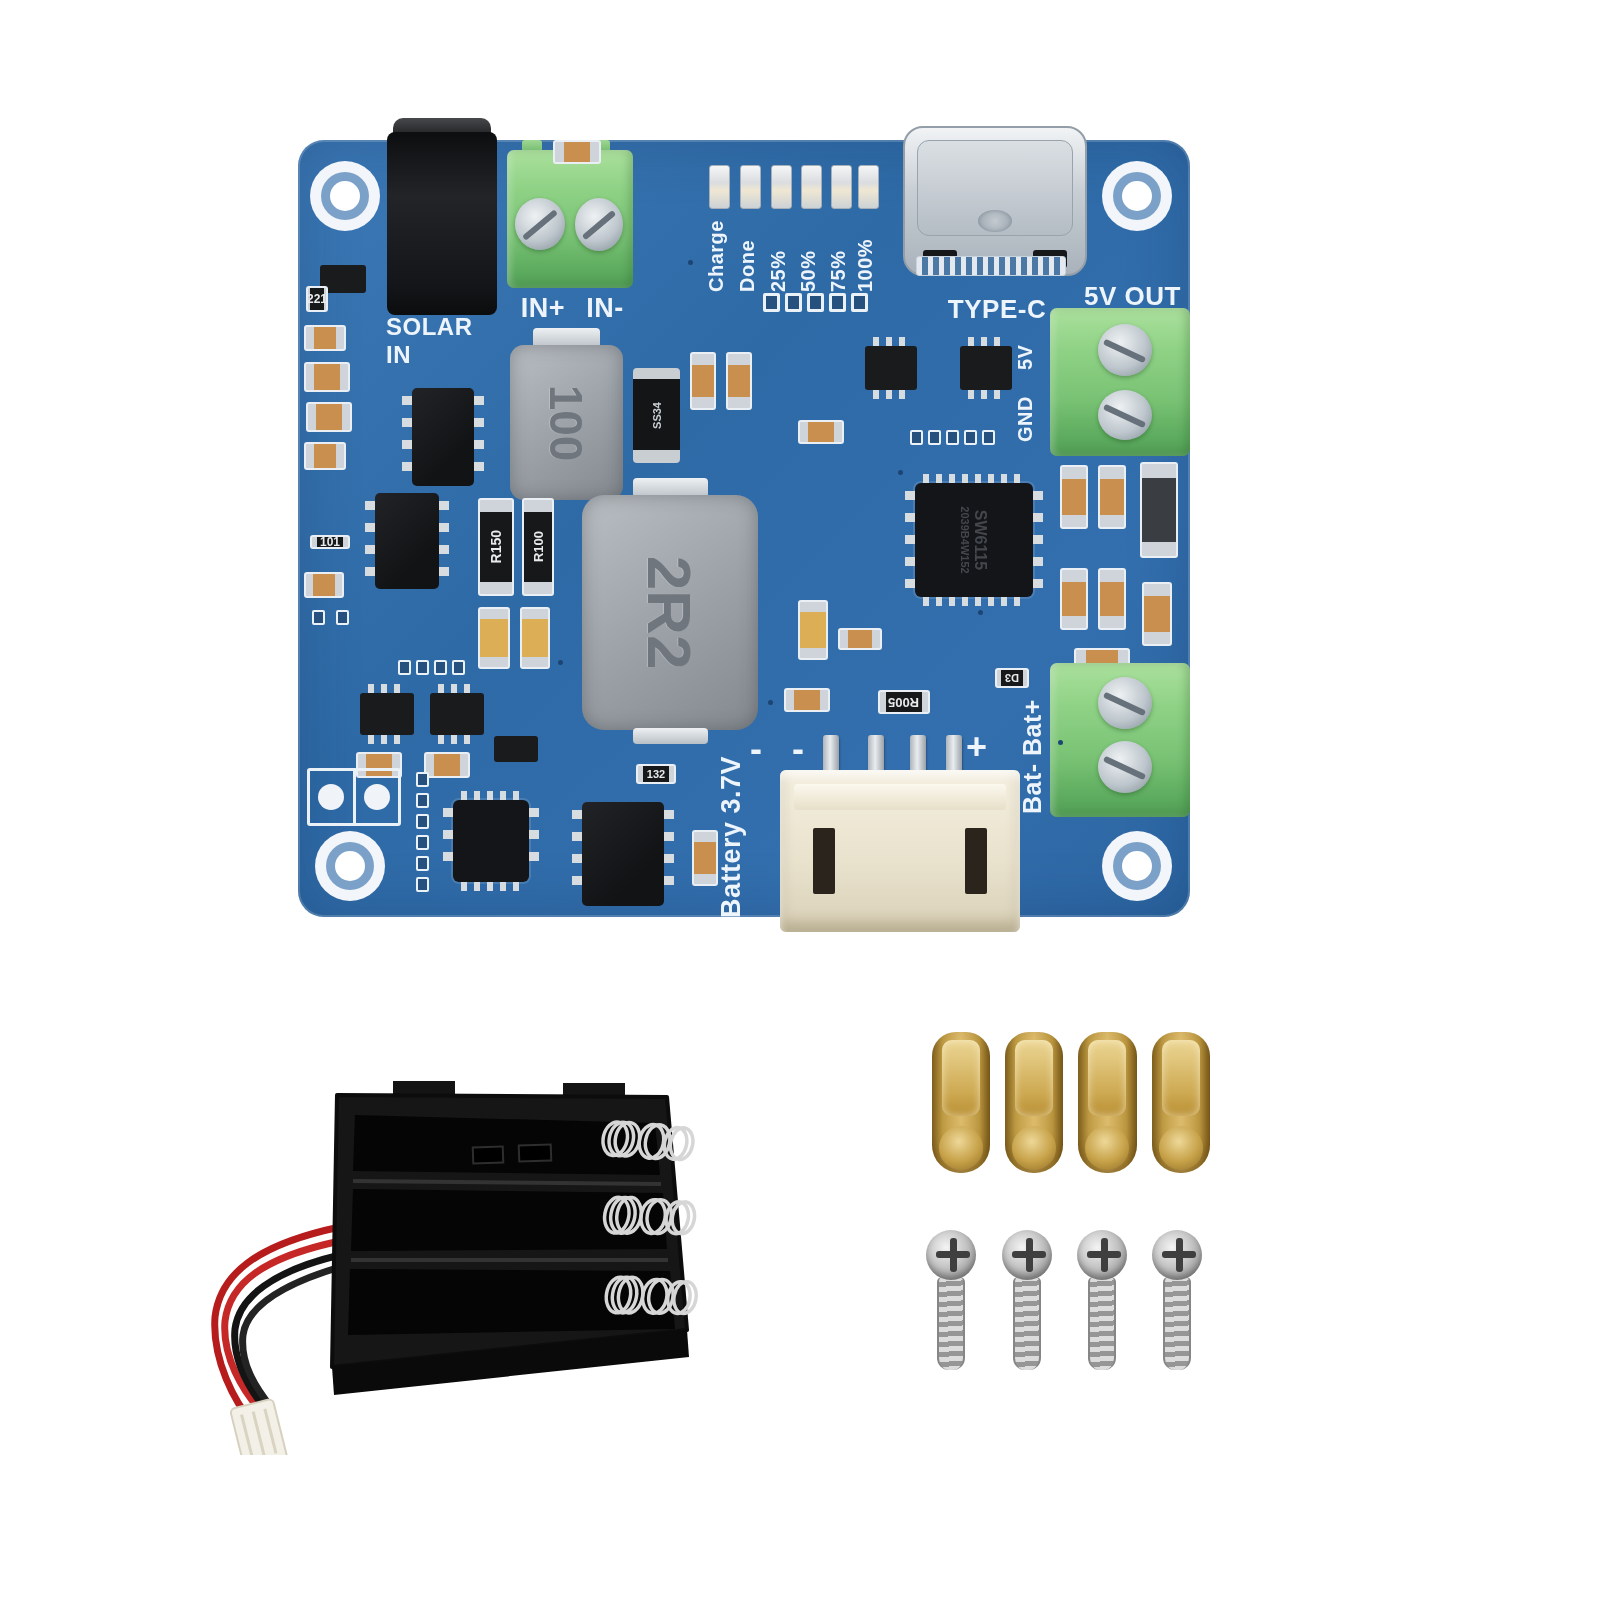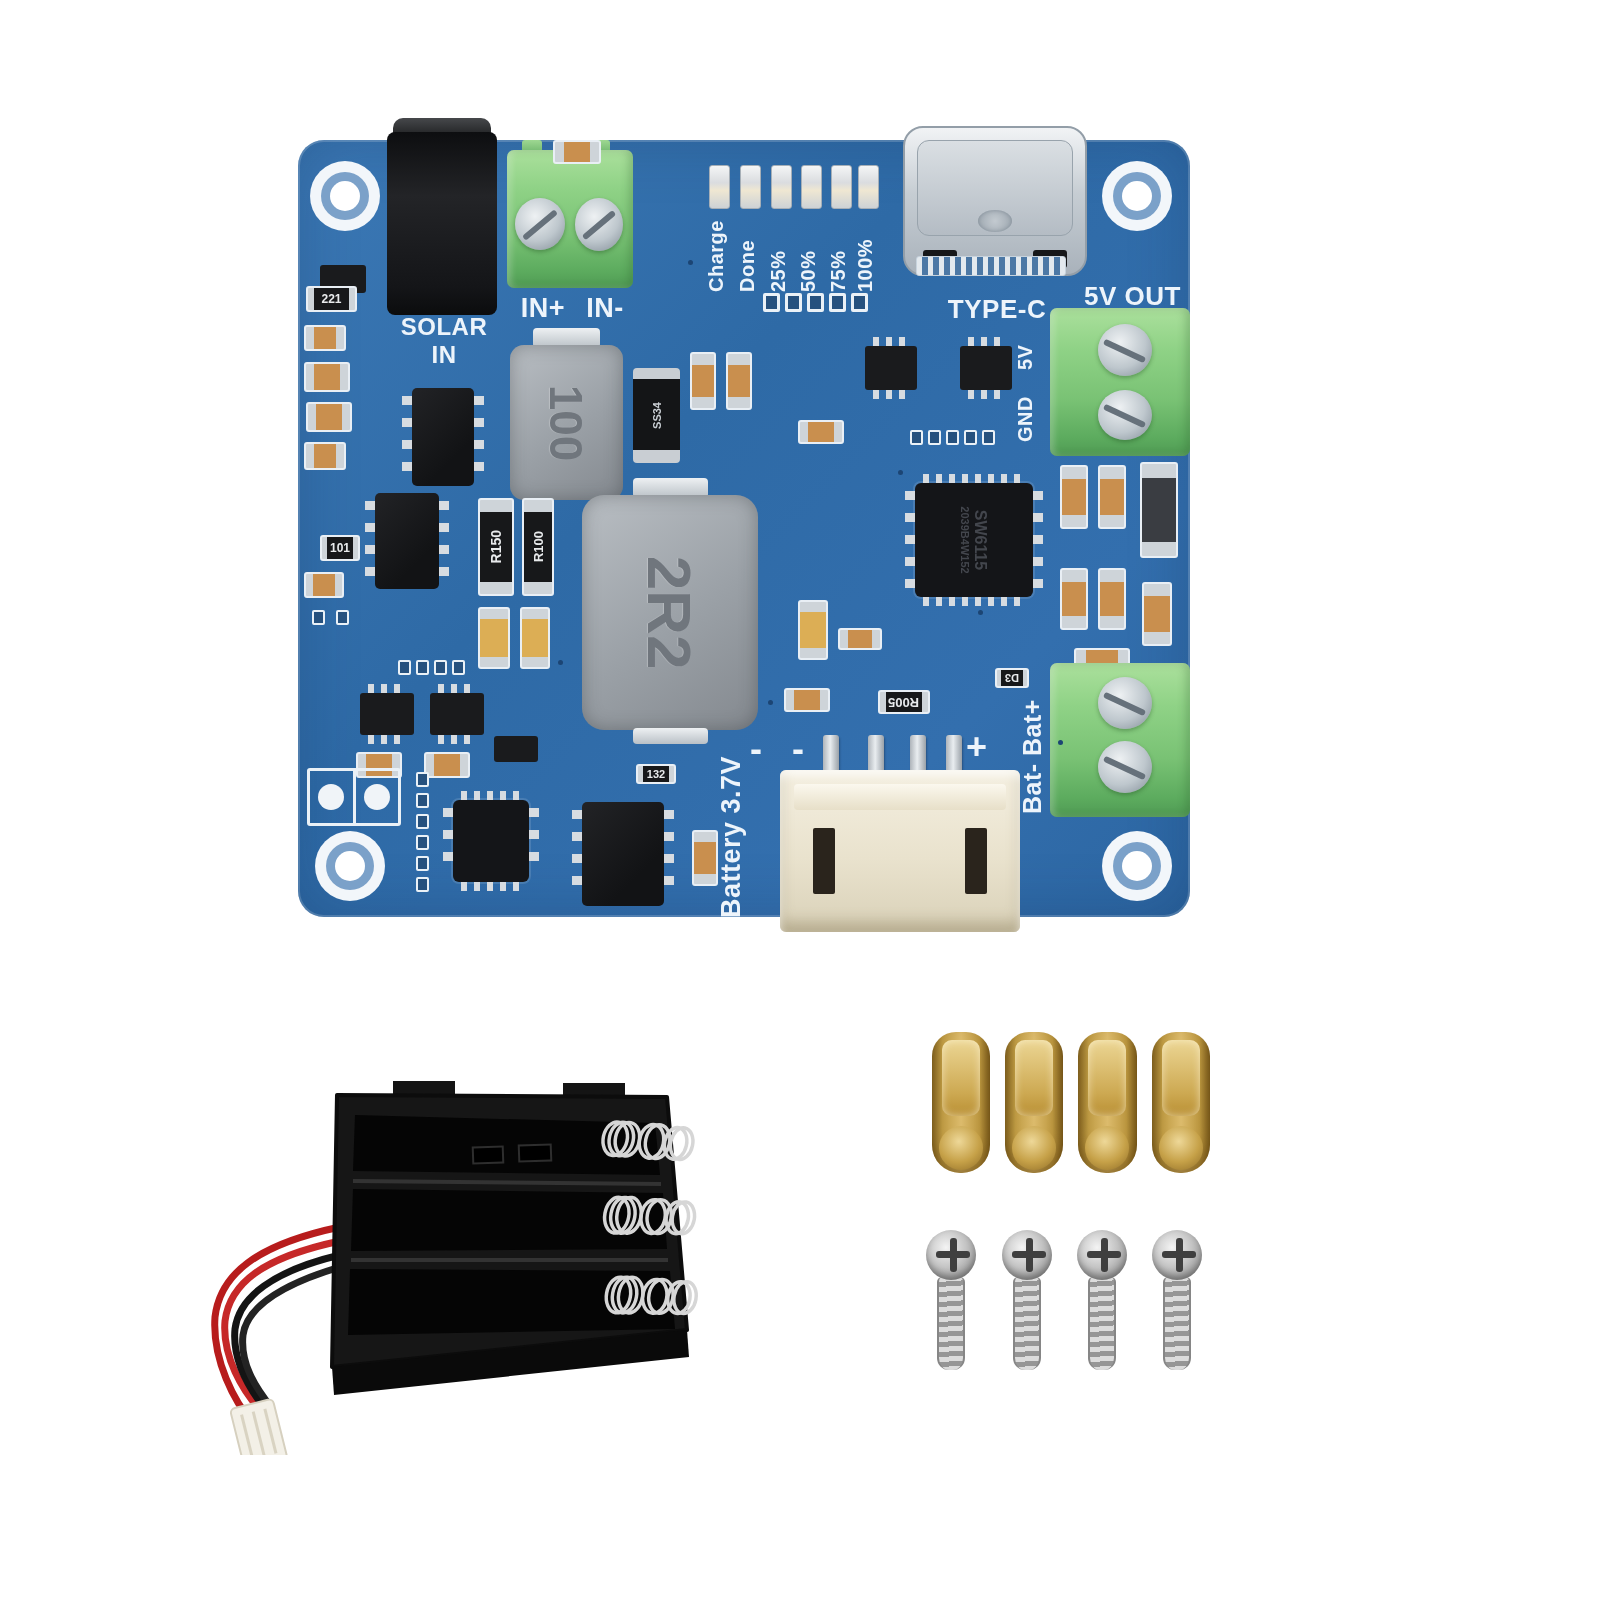--- a/index.html
+++ b/index.html
@@ -107,21 +107,21 @@
         <div class="hole-mid"></div>
         <div class="hole-in"></div>
       </div>
     <div class="abs hole" style="left:804px;top:691px;width:70px;height:70px;">
         <div class="hole-mid"></div>
         <div class="hole-in"></div>
       </div>
 
     <div class="abs dcbarrel" style="left:95px;top:-22px;width:98px;height:26px;"></div>
     <div class="abs dcjack" style="left:89px;top:-8px;width:110px;height:183px;"></div>
-    <div class="abs silk" style="left:88px;top:173px;width:116px;font-size:24px;text-align:center;">SOLAR IN</div>
+    <div class="abs silk" style="left:88px;top:173px;width:116px;font-size:24px;text-align:left;">SOLAR IN</div>
 
     <div class="abs tab" style="left:224px;top:0px;width:20px;height:14px;"></div>
     <div class="abs tab" style="left:258px;top:0px;width:20px;height:14px;"></div>
     <div class="abs tab" style="left:292px;top:0px;width:20px;height:14px;"></div>
     <div class="abs term" style="left:209px;top:10px;width:126px;height:138px;">
       <div class="tscrew abs" style="left:8px;top:48px;width:50px;height:52px;">
           <div class="slot"></div>
         </div>
       <div class="tscrew abs" style="left:68px;top:48px;width:48px;height:53px;">
           <div class="slot"></div>
@@ -240,28 +240,28 @@
     <div class="abs cap" style="left:776px;top:508px;width:56px;height:24px;"></div>
 
     <div class="abs capv" style="left:392px;top:212px;width:26px;height:58px;"></div>
     <div class="abs capv" style="left:428px;top:212px;width:26px;height:58px;"></div>
     <div class="abs cap" style="left:500px;top:280px;width:46px;height:24px;"></div>
     <div class="abs capv capy" style="left:500px;top:460px;width:30px;height:60px;"></div>
     <div class="abs cap" style="left:486px;top:548px;width:46px;height:24px;"></div>
     <div class="abs cap" style="left:540px;top:488px;width:44px;height:22px;"></div>
 
     <div class="abs sot" style="left:22px;top:125px;width:46px;height:28px;"></div>
-    <div class="abs resh" style="left:8px;top:146px;width:51px;height:26px;">
+    <div class="abs resh" style="left:8px;top:146px;width:22px;height:26px;">
         <span class="restext" style="font-size:12px;">221</span>
       </div>
     <div class="abs cap" style="left:6px;top:185px;width:42px;height:26px;"></div>
     <div class="abs cap" style="left:6px;top:222px;width:46px;height:30px;"></div>
     <div class="abs cap" style="left:8px;top:262px;width:46px;height:30px;"></div>
     <div class="abs cap" style="left:6px;top:302px;width:42px;height:28px;"></div>
-    <div class="abs resh" style="left:22px;top:395px;width:40px;height:26px;">
+    <div class="abs resh" style="left:12px;top:395px;width:40px;height:14px;">
         <span class="restext" style="font-size:12px;">101</span>
       </div>
     <div class="abs cap" style="left:6px;top:432px;width:40px;height:26px;"></div>
     <div class="abs pad-s" style="left:14px;top:470px;"></div>
     <div class="abs pad-s" style="left:38px;top:470px;"></div>
 
     <div class="abs sot" style="left:62px;top:553px;width:54px;height:42px;">
         <div class="pins-t"></div>
         <div class="pins-b"></div>
       </div>

